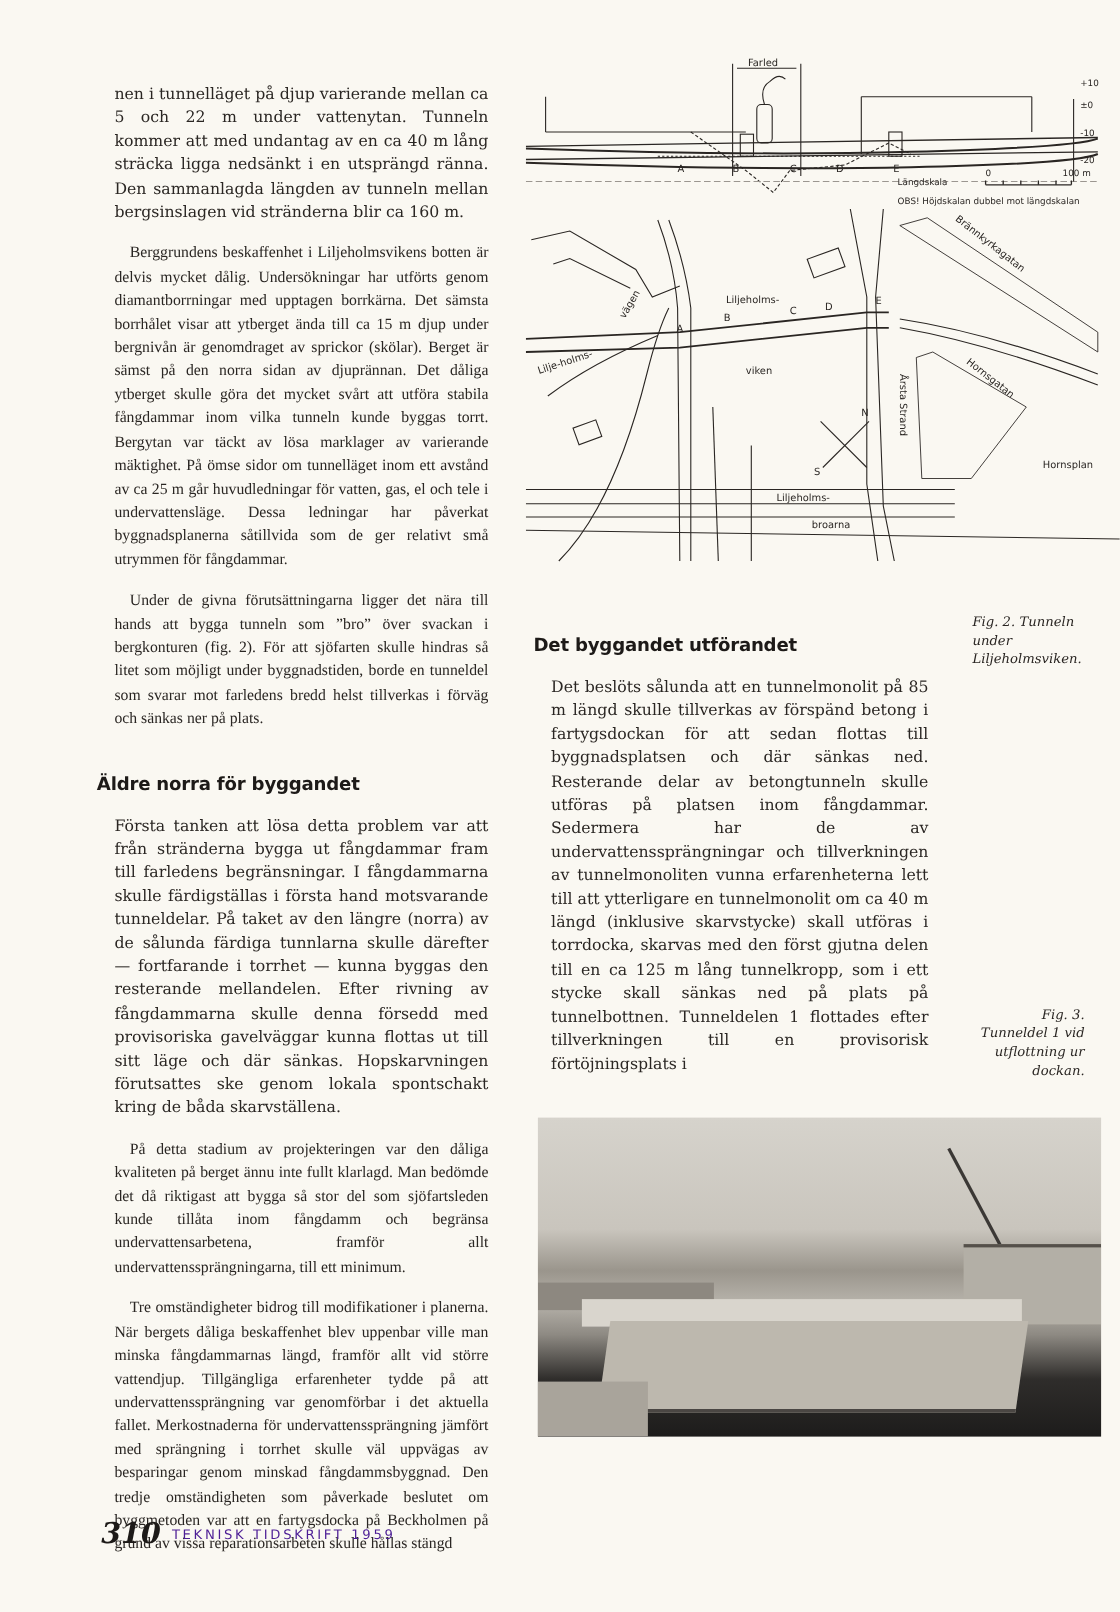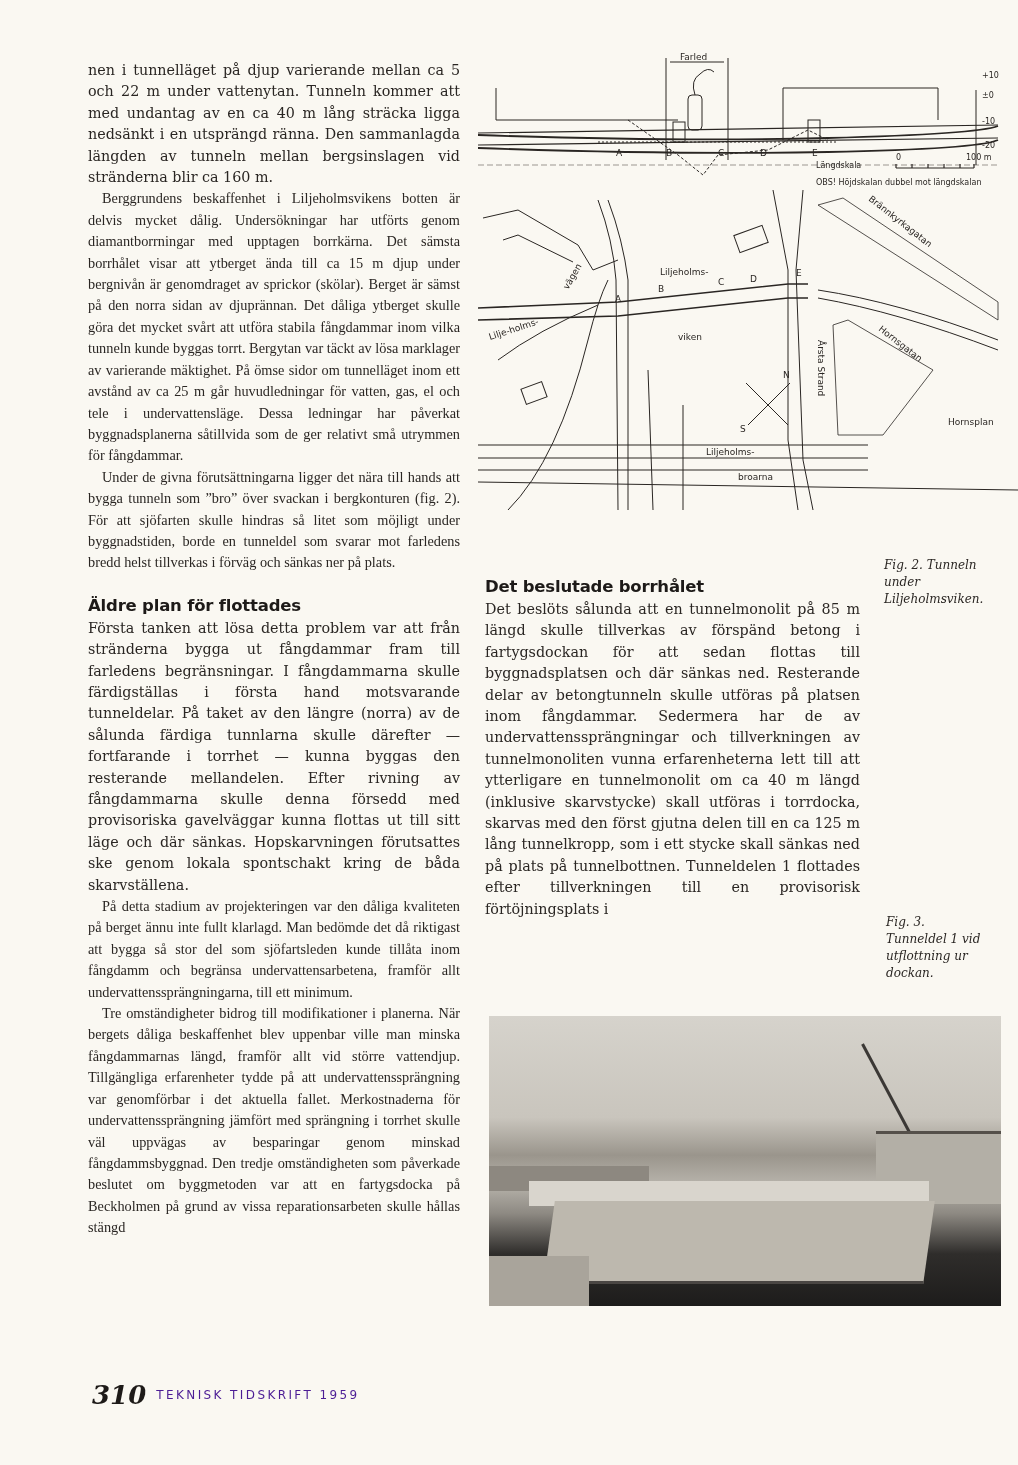--- a/index.html
+++ b/index.html
@@ -2,21 +2,21 @@
 <html><head>
 <meta charset="utf-8">
 <style>
   html, body { margin:0; padding:0; }
   body {
     width:1018px; height:1465px; position:relative; overflow:hidden;
     background:#faf8f2; color:#2a2623;
     font-family:"DejaVu Serif","Liberation Serif",serif;
   }
   .col { position:absolute; font-size:14.3px; line-height:21.4px; text-align:justify; }
-  .col p { margin:0; text-indent:0; hyphens:manual; }
+  .col p { margin:16px; text-indent:0; hyphens:manual; }
   .col p.ind { text-indent:14px;font-family:Liberation Serif, serif; }
   .left { left:88px; top:60px; width:372px; }
   .right { left:485px; top:555px; width:375px; }
   h2.sect {
     font-family:"DejaVu Sans","Liberation Sans",sans-serif; font-weight:bold;
     font-size:16.5px; letter-spacing:-0.2px; margin:0; line-height:24px; color:#1d1a18;
   }
   .gap { height:20px; }
   .caption { position:absolute; font-style:italic; font-size:12px; line-height:17px; color:#2a2623; }
   .footer { position:absolute; left:92px; top:1380px; display:flex; align-items:center; gap:10px; }
@@ -34,21 +34,21 @@
   .photo .ice { position:absolute; left:0; top:240px; width:100px; height:50px; background:#a9a49b; }
 </style>
 </head>
 <body>
 
 <div class="col left">
   <p>nen i tunnelläget på djup varierande mellan ca 5 och 22 m under vattenytan. Tunneln kommer att med undantag av en ca 40 m lång sträcka ligga nedsänkt i en utsprängd ränna. Den sammanlagda längden av tunneln mellan bergsinslagen vid stränderna blir ca 160 m.</p>
   <p class="ind">Berggrundens beskaffenhet i Liljeholmsvikens botten är delvis mycket dålig. Undersökningar har utförts genom diamantborrningar med upptagen borrkärna. Det sämsta borrhålet visar att ytberget ända till ca 15 m djup under bergnivån är genomdraget av sprickor (skölar). Berget är sämst på den norra sidan av djuprännan. Det dåliga ytberget skulle göra det mycket svårt att utföra stabila fångdammar inom vilka tunneln kunde byggas torrt. Bergytan var täckt av lösa marklager av varierande mäktighet. På ömse sidor om tunnelläget inom ett avstånd av ca 25 m går huvudledningar för vatten, gas, el och tele i undervattensläge. Dessa ledningar har påverkat byggnadsplanerna såtillvida som de ger relativt små utrymmen för fångdammar.</p>
   <p class="ind">Under de givna förutsättningarna ligger det nära till hands att bygga tunneln som ”bro” över svackan i bergkonturen (fig. 2). För att sjöfarten skulle hindras så litet som möjligt under byggnadstiden, borde en tunneldel som svarar mot farledens bredd helst tillverkas i förväg och sänkas ner på plats.</p>
   <div class="gap"></div>
-  <h2 class="sect">Äldre plan för flottades</h2>
+  <h2 class="sect">Äldre norra för byggandet</h2>
   <p>Första tanken att lösa detta problem var att från stränderna bygga ut fångdammar fram till farledens begränsningar. I fångdammarna skulle färdigställas i första hand motsvarande tunneldelar. På taket av den längre (norra) av de sålunda färdiga tunnlarna skulle därefter — fortfarande i torrhet — kunna byggas den resterande mellandelen. Efter rivning av fångdammarna skulle denna försedd med provisoriska gavelväggar kunna flottas ut till sitt läge och där sänkas. Hopskarvningen förutsattes ske genom lokala spontschakt kring de båda skarvställena.</p>
   <p class="ind">På detta stadium av projekteringen var den dåliga kvaliteten på berget ännu inte fullt klarlagd. Man bedömde det då riktigast att bygga så stor del som sjöfartsleden kunde tillåta inom fångdamm och begränsa undervattensarbetena, framför allt undervattenssprängningarna, till ett minimum.</p>
   <p class="ind">Tre omständigheter bidrog till modifikationer i planerna. När bergets dåliga beskaffenhet blev uppenbar ville man minska fångdammarnas längd, framför allt vid större vattendjup. Tillgängliga erfarenheter tydde på att undervattenssprängning var genomförbar i det aktuella fallet. Merkostnaderna för undervattenssprängning jämfört med sprängning i torrhet skulle väl uppvägas av besparingar genom minskad fångdammsbyggnad. Den tredje omständigheten som påverkade beslutet om byggmetoden var att en fartygsdocka på Beckholmen på grund av vissa reparationsarbeten skulle hållas stängd</p>
 </div>
 
 <svg class="fig" style="left:478px;top:40px" width="540" height="480" viewBox="0 0 540 480" font-family="DejaVu Sans, sans-serif" fill="none" stroke="#2a2623">
 
   <g stroke-width="1">
     <line x1="18" y1="48" x2="18" y2="80"></line>
     <line x1="18" y1="80" x2="200" y2="80"></line>
@@ -141,25 +141,25 @@
     <text x="318" y="236">E</text>
     <text x="305" y="338">N</text>
     <text x="262" y="392">S</text>
   </g>
 </svg>
 
 <div class="caption" style="left:884px;top:557px;width:100px;">Fig. 2. Tunneln under Liljeholmsviken.</div>
 
 <div class="col right">
   <div class="gap"></div>
-  <h2 class="sect">Det beslutade borrhålet</h2>
+  <h2 class="sect">Det byggandet utförandet</h2>
   <p>Det beslöts sålunda att en tunnelmonolit på 85 m längd skulle tillverkas av förspänd betong i fartygsdockan för att sedan flottas till byggnadsplatsen och där sänkas ned. Resterande delar av betongtunneln skulle utföras på platsen inom fångdammar. Sedermera har de av undervattenssprängningar och tillverkningen av tunnelmonoliten vunna erfarenheterna lett till att ytterligare en tunnelmonolit om ca 40 m längd (inklusive skarvstycke) skall utföras i torrdocka, skarvas med den först gjutna delen till en ca 125 m lång tunnelkropp, som i ett stycke skall sänkas ned på plats på tunnelbottnen. Tunneldelen 1 flottades efter tillverkningen till en provisorisk förtöjningsplats i</p>
 </div>
 
-<div class="caption" style="left:886px;top:914px;width:100px;">Fig. 3. Tunneldel 1 vid utflottning ur dockan.</div>
+<div class="caption" style="left:886px;top:914px;width:100px;text-align:right;">Fig. 3. Tunneldel 1 vid utflottning ur dockan.</div>
 
 <div class="photo">
   <div class="shore"></div>
   <div class="crane"></div>
   <div class="shed"></div>
   <div class="deck"></div>
   <div class="dock"></div>
   <div class="ice"></div>
 </div>
 

